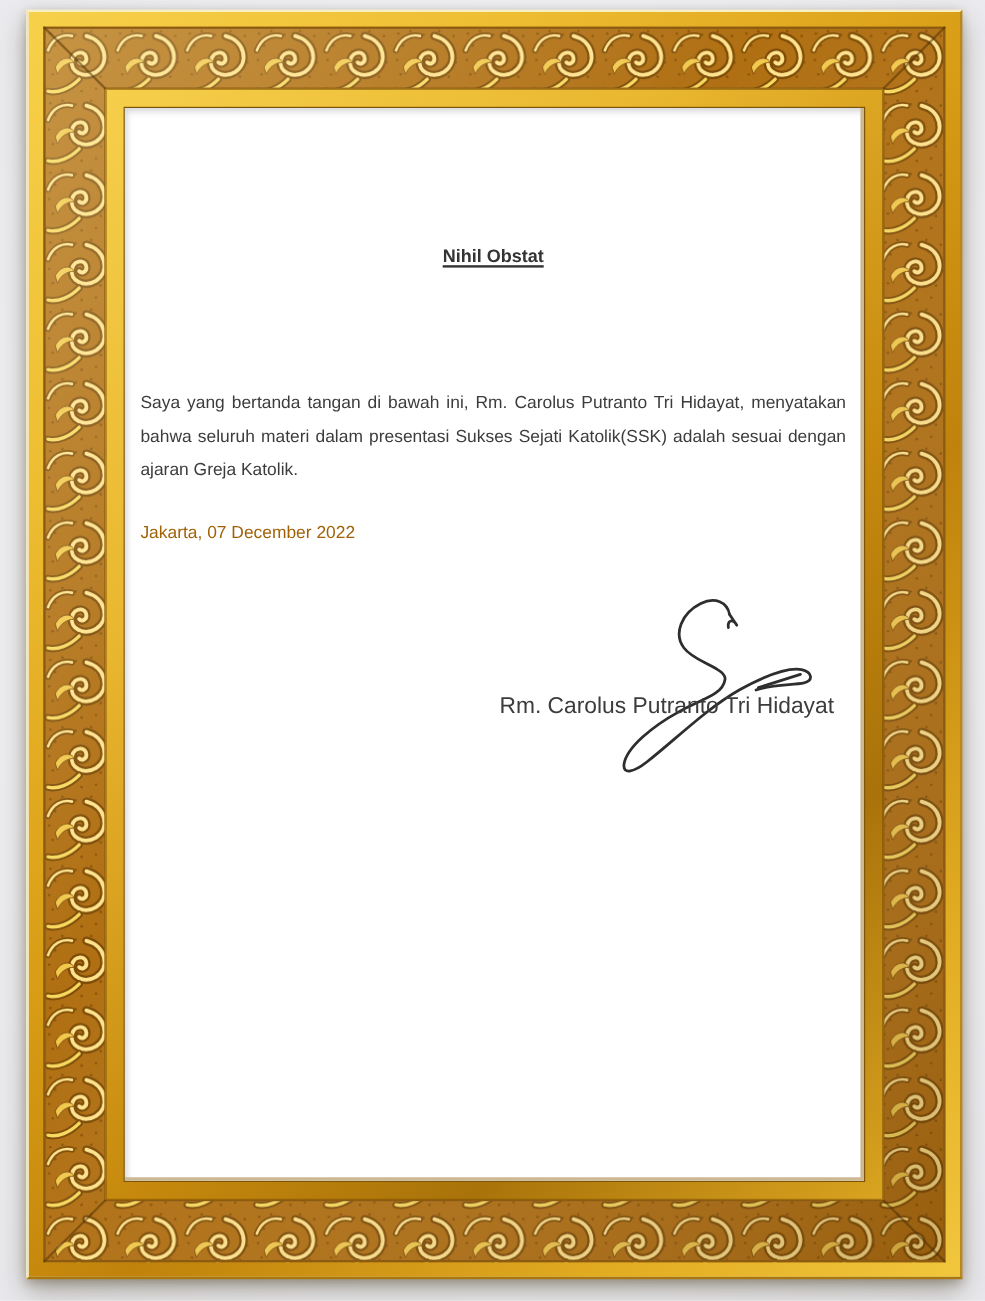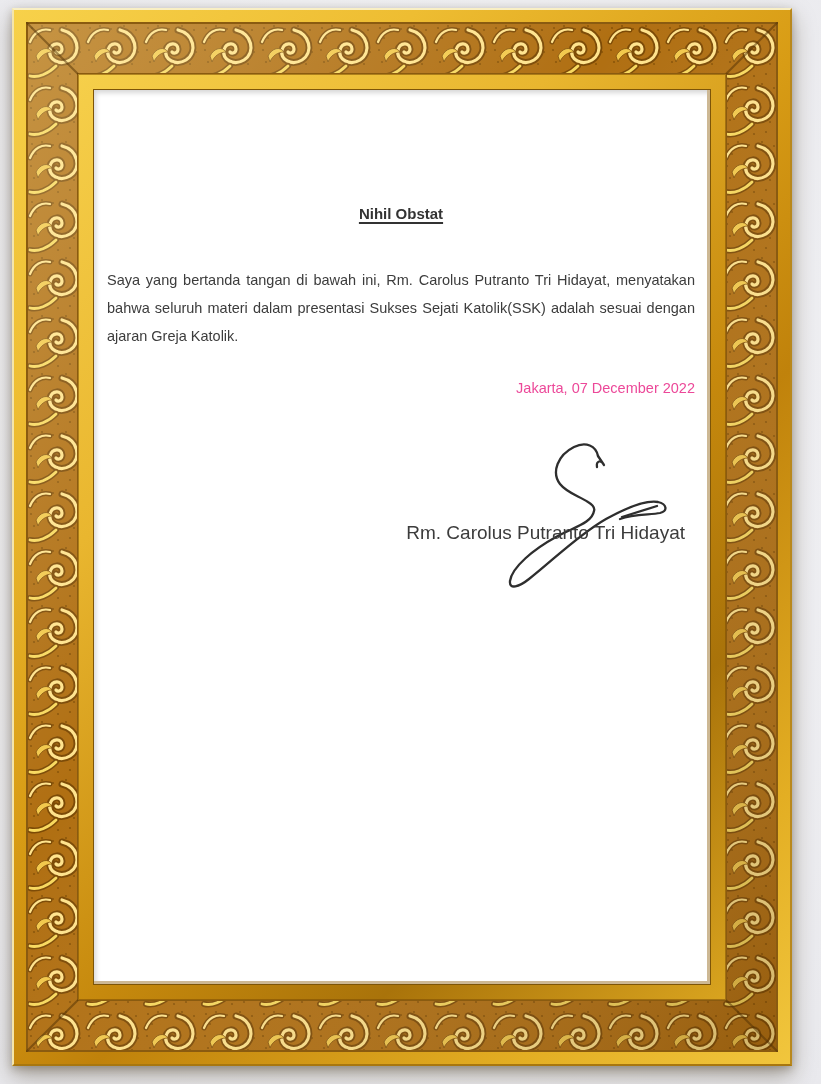--- a/index.html
+++ b/index.html
@@ -5,21 +5,21 @@
   html,body{margin:0;padding:0;}
   body{
     width:821px;height:1084px;overflow:hidden;
     background:radial-gradient(ellipse at 50% 42%, #f5f5f7 0%, #f1f1f4 55%, #e9e9ed 100%);
     font-family:"Liberation Sans", sans-serif;
   }
   .scene{position:relative;width:821px;height:1084px;}
 
   
   .frame{
-    position:absolute;left:12px;top:8px;width:776px;height:1054px;
+    position:absolute;left:22px;top:8px;width:776px;height:1054px;
     background:linear-gradient(135deg,#f7d14a 0%,#eebd32 22%,#d89c15 45%,#c0820b 62%,#e3ae23 85%,#f1c63d 100%);
     border-style:solid;border-width:2px;
     border-color:#f9efc4 #b9881c #a8770f #f4e5ab;
     box-shadow:0 10px 22px rgba(60,48,22,.38), 0 3px 8px rgba(60,48,22,.28);
   }
   .ornate-svg{position:absolute;left:12px;top:12px;}
   .band-inner{
     position:absolute;inset:64px;
     background:linear-gradient(135deg,#f6cf4a 0%,#e9b62f 30%,#c6890d 60%,#a9730a 78%,#d9a41f 100%);
     box-shadow:inset 0 0 0 1px rgba(122,74,4,.55);
@@ -31,25 +31,25 @@
     box-shadow:inset -3px -3px 0 #cdb894, inset 2px 3px 5px rgba(0,0,0,.16), 0 0 0 1px #7d5508;
     padding:0 15px 0 13px;box-sizing:border-box;
     color:#3c3c3c;
   }
   .title{
     margin-top:115px;text-align:center;
     font-size:15px;font-weight:bold;color:#333;
     text-decoration:underline;text-underline-offset:3px;text-decoration-thickness:1.5px;
   }
   .para{
-    margin-top:44px;font-size:14.5px;line-height:28px;
+    margin-top:100px;font-size:14.5px;line-height:28px;
     text-align:justify;text-justify:inter-word;color:#3c3c3c;
   }
   .dateline{
-    margin-top:24px;font-size:14.5px;line-height:28px;text-align:right;color:#ec4899;
+    margin-top:24px;font-size:14.5px;line-height:28px;text-align:left;color:#a16207;
   }
   .sig-area{position:relative;margin-top:32px;height:175px;}
   .sig-flourish{position:absolute;right:6px;top:0;}
   .sig-name{
     position:absolute;right:10px;top:88px;
     font-size:19px;color:#3c3c3c;white-space:nowrap;
   }
 </style>
 </head>
 <body>

